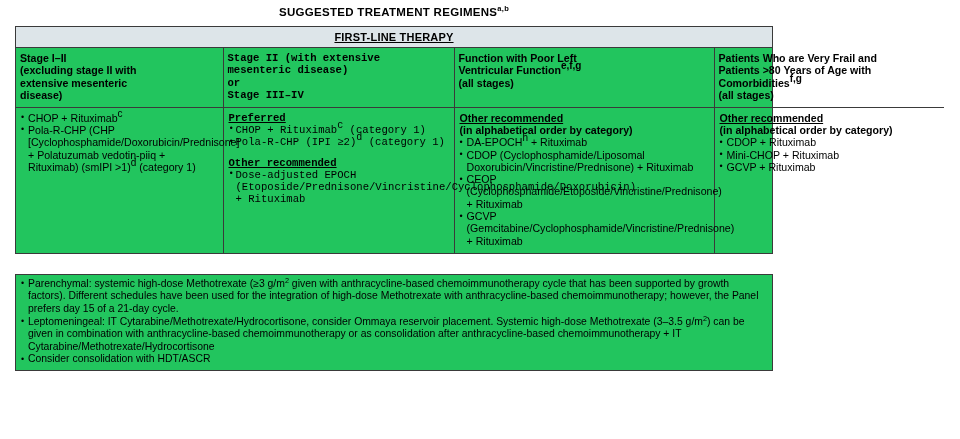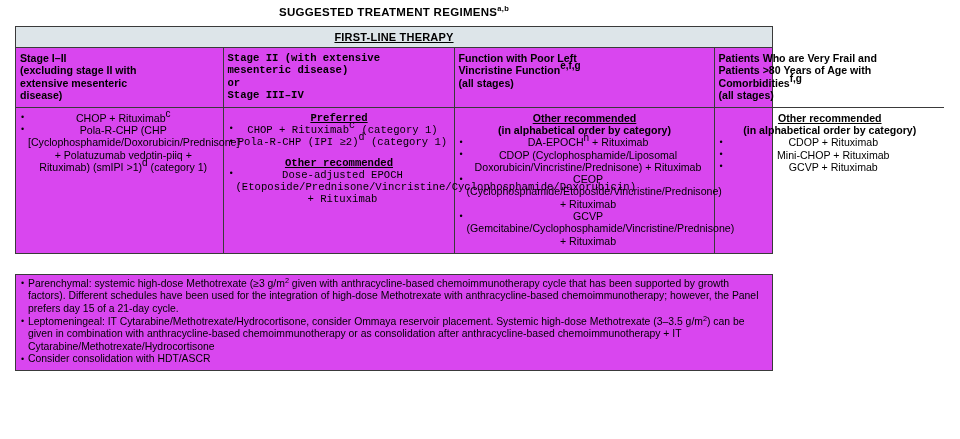--- a/index.html
+++ b/index.html
@@ -33,21 +33,21 @@
   .doc-title sup {
     font-size: 7.5px;
     vertical-align: super;
     line-height: 0;
   }
 
   
   .box {
     margin: 0 15px;
     border: 1.6px solid #3a3a3a;
-    background: #d946ef;
+    background: #22c55e;
     box-sizing: border-box;
   }
   .band {
     background: #dde5e9;
     border-bottom: 1.4px solid #3a3a3a;
     text-align: center;
     font-size: 11px;
     font-weight: bold;
     letter-spacing: 0.2px;
     padding: 4px 0 4px 0;
@@ -68,21 +68,20 @@
   table.regimens {
     width: 100%;
     border-collapse: collapse;
     table-layout: fixed;
   }
   table.regimens th,
   table.regimens td {
     border-left: 1.4px solid #3a3a3a;
     vertical-align: top;
     box-sizing: border-box;
-    text-align: center;
   }
   table.regimens th:first-child,
   table.regimens td:first-child {
     border-left: none;
   }
   table.regimens th {
     text-align: left;
     font-size: 10.6px;
     font-weight: bold;
     line-height: 12.4px;
@@ -180,21 +179,21 @@
             <span>disease)</span>
           </th>
           <th class="col-w2">
             <span>Stage II (with extensive</span><br>
             <span>mesenteric disease)</span><br>
             <span>or</span><br>
             <span>Stage III–IV</span>
           </th>
           <th class="col-w3">
             <span>Function with Poor Left</span><br>
-            <span>Vincristine Function</span><sup>e,f,g</sup><br>
+            <span>Ventricular Function</span><sup>e,f,g</sup><br>
             <span>(all stages)</span>
           </th>
           <th class="col-w4">
             <span>Patients Who are Very Frail and</span><br>
             <span>Patients &gt;80 Years of Age with</span><br>
             <span>Comorbidities</span><sup>f,g</sup><br>
             <span>(all stages)</span>
           </th>
         </tr>
       </thead>

